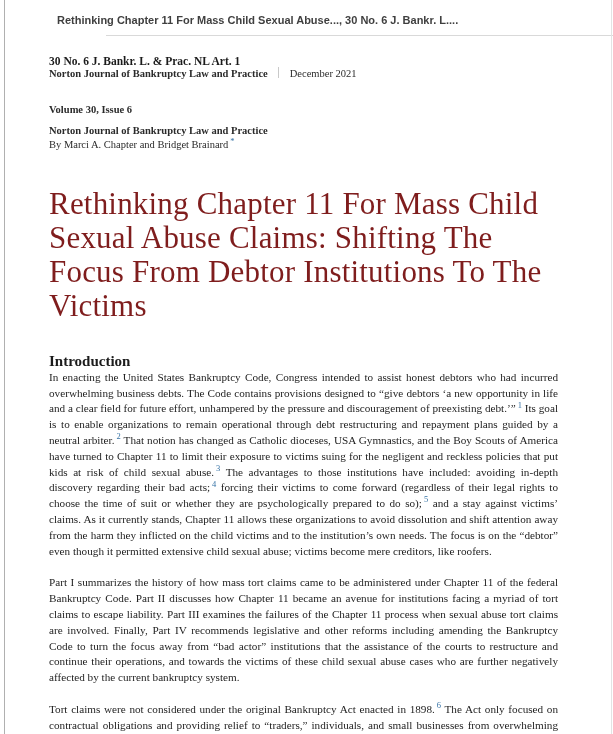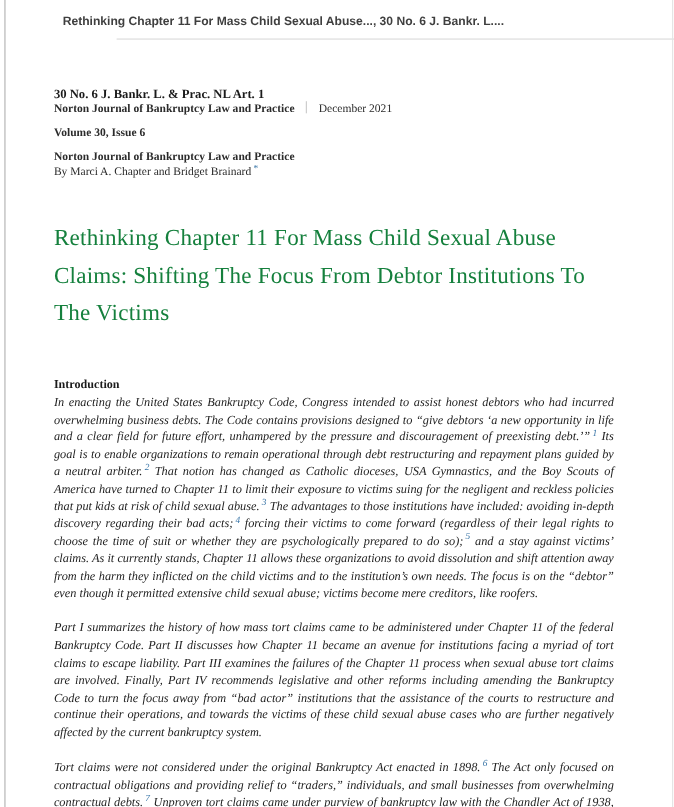--- a/index.html
+++ b/index.html
@@ -42,40 +42,40 @@
     margin: 9px 0 0 49px;
     width: 509px;
     height: 0;
     border-top: 1px solid #d9d9d9;
   }
   main {
     margin: 0 55px 0 49px;
     width: 509px;
   }
   .citation {
-    margin-top: 44px;
+    margin-top: 19px;
     font-size: 11.5px;
     font-weight: bold;
     color: #1b1b1b;
   }
   .journal-line {
     font-size: 10.5px;
     color: #2b2b2b;
   }
   .journal-line .b { font-weight: bold; }
   .vbar {
     display: inline-block;
     width: 1px;
     height: 11px;
     background: #c9c9c9;
     margin: 0 11px 0 10px;
     vertical-align: -1px;
   }
   .volume {
-    margin-top: 11px;
+    margin-top: 25px;
     font-size: 10.5px;
     font-weight: bold;
     color: #2b2b2b;
   }
   .journal2 {
     margin-top: 10px;
     font-size: 10.5px;
     font-weight: bold;
     color: #2b2b2b;
   }
@@ -85,42 +85,41 @@
     color: #2b2b2b;
   }
   sup.fn {
     color: #3572a5;
     font-size: 8.5px;
     line-height: 0;
     margin-left: 2px;
     cursor: pointer;
   }
   h1.title {
-    margin: 37px 0 42px 0;
+    margin: 37px 0 31px 0;
     font-weight: normal;
-    font-size: 21px;
+    font-size: 31px;
     line-height: 34px;
-    color: #15803d;
+    color: #7f1d1d;
     letter-spacing: 0.2px;
   }
   #article-body h3 {
     margin: 15px 0 0 0;
-    font-size: 11px;
+    font-size: 15px;
     line-height: 15.8px;
     font-weight: bold;
     color: #1b1b1b;
   }
   #article-body h3:first-child { margin-top: 0; }
   #article-body p {
     margin: 0 0 16px 0;
     font-size: 11.2px;
     line-height: 15.8px;
     text-align: justify;
     color: #1d1d1d;
-    font-style: italic;
   }
 </style>
 </head>
 <body>
 
 <div class="page">
   <div class="edge-left"></div>
   <div class="edge-right"></div>
 
   <header>

